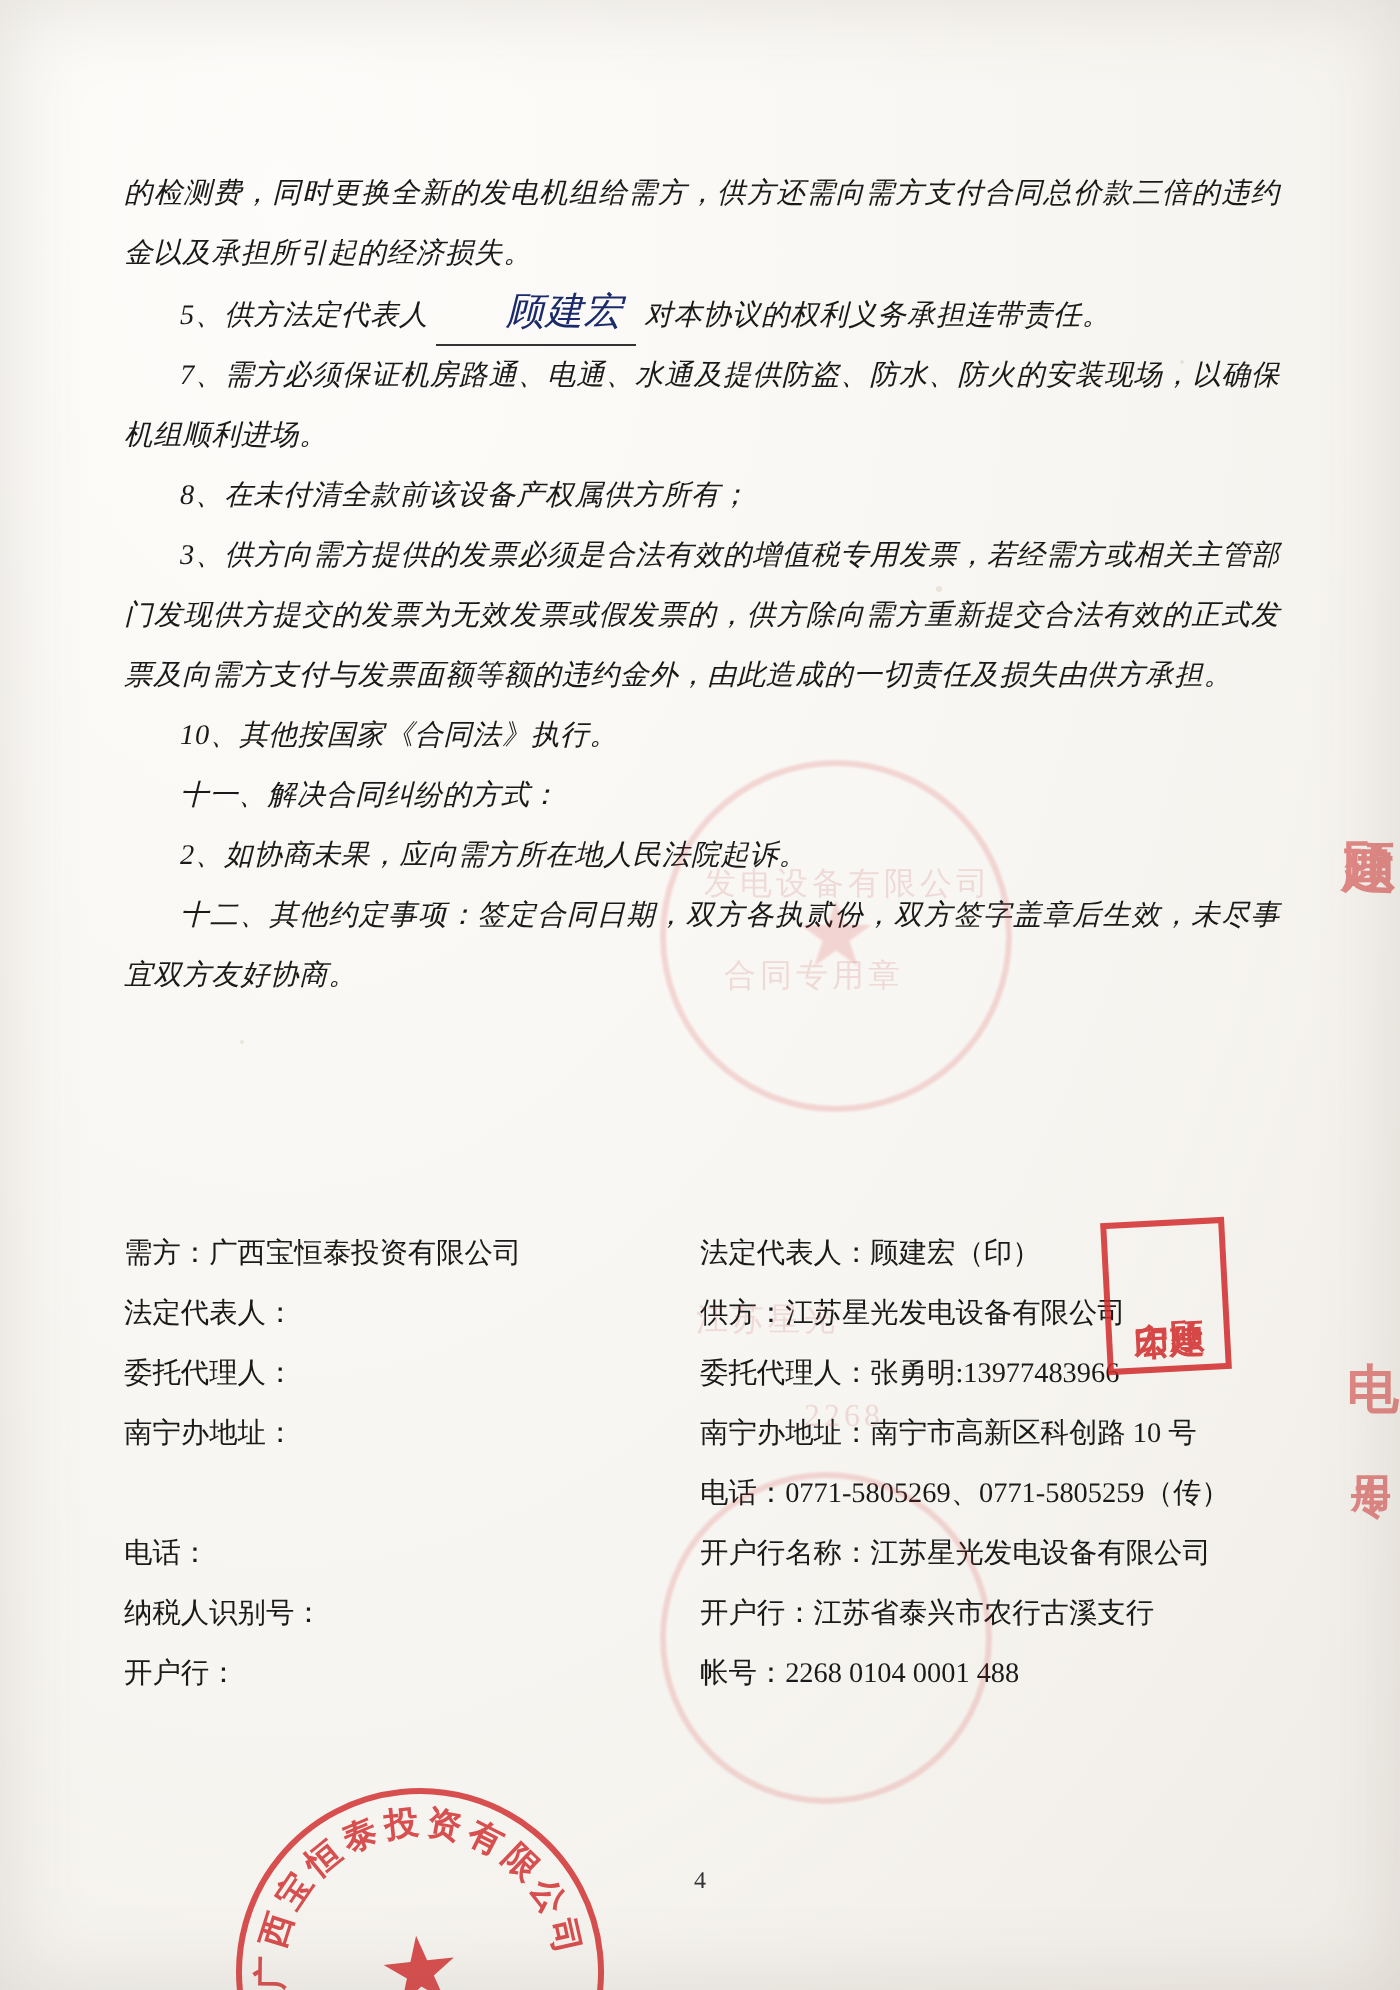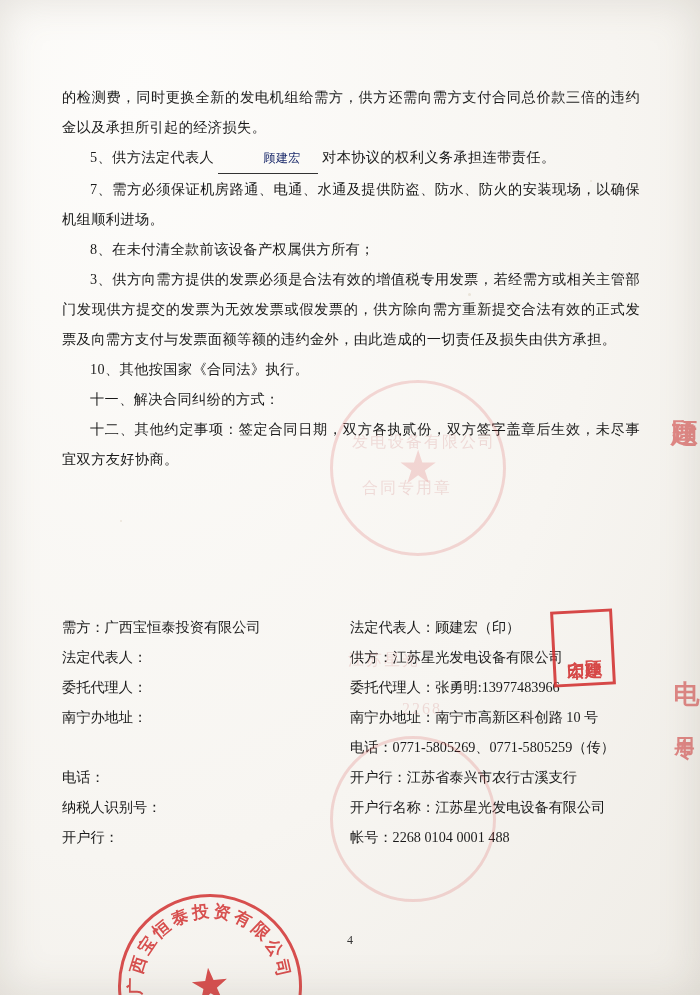--- a/index.html
+++ b/index.html
@@ -45,20 +45,21 @@
     top: 22px;
     width: 578px;
     font-size: 14.2px;
     line-height: 30px;
     letter-spacing: 0.4px;
     text-align: justify;
   }
   .para {
     margin: 0 0 0 0;
     text-indent: 0;
+    font-style: italic;
   }
   .para.indent {
     text-indent: 28px;
   }
   .blank-line {
     display: inline-block;
     border-bottom: 1px solid #333;
     min-width: 92px;
     text-align: center;
     padding: 0 4px;
@@ -87,21 +88,21 @@
   .date-line {
     position: absolute;
     left: 190px;
     top: 778px;
     font-size: 14.2px;
     letter-spacing: 0.5px;
   }
   .handwrite {
     font-family: "Liberation Serif", serif;
     color: #1b2a6b;
-    font-size: 12px;
+    font-size: 19px;
   }
   .page-number {
     position: absolute;
     left: 0;
     top: 873px;
     width: 612px;
     text-align: center;
     font-size: 12px;
     color: #333;
   }
@@ -210,20 +211,21 @@
         <span>5、供方法定代表人</span>
         <span class="blank-line handwrite">顾建宏</span>
         <span>对本协议的权利义务承担连带责任。</span>
       </p>
 
       <p class="para indent">7、需方必须保证机房路通、电通、水通及提供防盗、防水、防火的安装现场，以确保机组顺利进场。</p>
       <p class="para indent">8、在未付清全款前该设备产权属供方所有；</p>
       <p class="para indent">3、供方向需方提供的发票必须是合法有效的增值税专用发票，若经需方或相关主管部门发现供方提交的发票为无效发票或假发票的，供方除向需方重新提交合法有效的正式发票及向需方支付与发票面额等额的违约金外，由此造成的一切责任及损失由供方承担。</p>
       <p class="para indent">10、其他按国家《合同法》执行。</p>
       <p class="para indent">十一、解决合同纠纷的方式：</p>
+      <p class="para indent">2、如协商未果，应向需方所在地人民法院起诉。</p>
       <p class="para indent">十二、其他约定事项：签定合同日期，双方各执贰份，双方签字盖章后生效，未尽事宜双方友好协商。</p>
     </div>
 
     <div class="sig-block">
 
       <div class="sig-col left">
         <div class="sig-row">
           <span class="lbl">需方：</span><span class="val">广西宝恒泰投资有限公司</span>
         </div>
         <div class="sig-row">
@@ -259,24 +261,24 @@
         <div class="sig-row">
           <span class="lbl">委托代理人：</span><span class="val">张勇明:13977483966</span>
         </div>
         <div class="sig-row">
           <span class="lbl">南宁办地址：</span><span class="val">南宁市高新区科创路 10 号</span>
         </div>
         <div class="sig-row">
           <span class="lbl">电话：</span><span class="val">0771-5805269、0771-5805259（传）</span>
         </div>
         <div class="sig-row">
+          <span class="lbl">开户行名称：</span><span class="val">江苏星光发电设备有限公司</span>
+        </div>
+        <div class="sig-row">
           <span class="lbl">开户行：</span><span class="val">江苏省泰兴市农行古溪支行</span>
-        </div>
-        <div class="sig-row">
-          <span class="lbl">开户行名称：</span><span class="val">江苏星光发电设备有限公司</span>
         </div>
         <div class="sig-row">
           <span class="lbl">帐号：</span><span class="val">2268 0104 0001 488</span>
         </div>
       </div>
     </div>
 
 
     <div class="page-number">4</div>
   </div>

